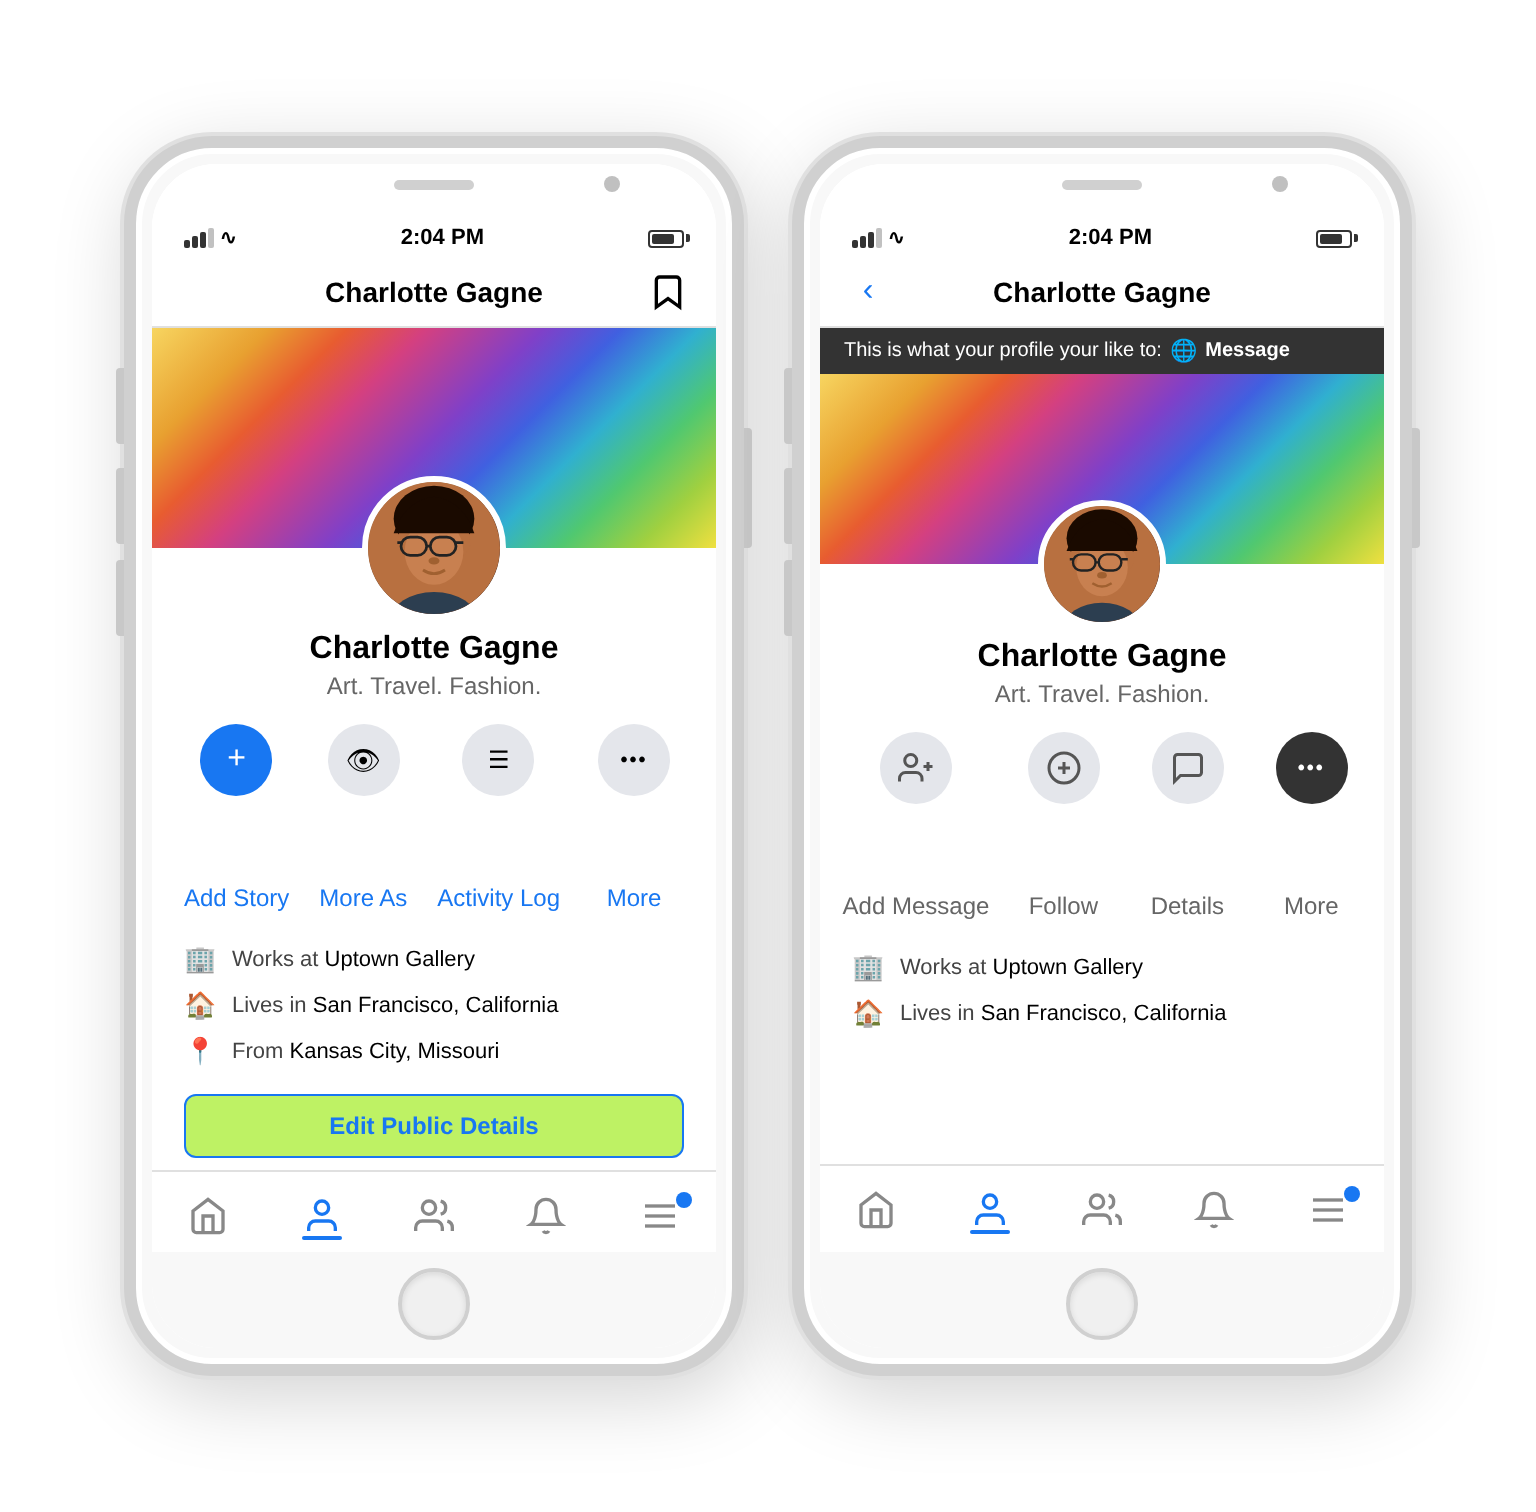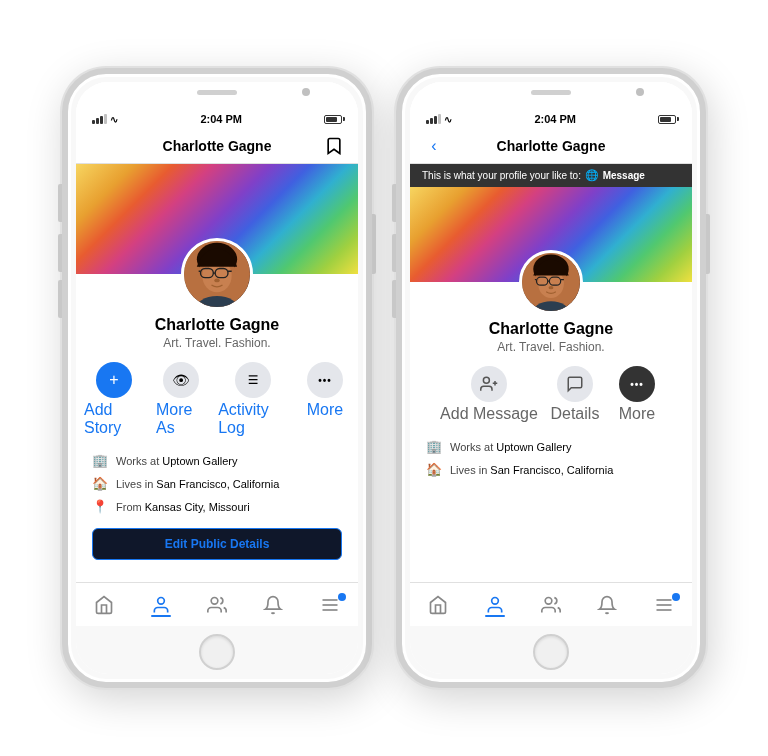--- a/index.html
+++ b/index.html
@@ -293,23 +293,24 @@
       background: #e4e6eb;
       color: #000;
     }
 
     .action-btn-circle.dark-bg {
       background: #333;
       color: #fff;
     }
 
     .action-btn-label {
-      font-size: 16px;
+      font-size: 12px;
       color: #1877f2;
       font-weight: 500;
+      margin-top: 41px;
     }
 
     .action-btn-label.gray-label {
       color: #666;
     }
 
     
     .info-section {
       padding: 4px 16px;
       flex-shrink: 0;
@@ -339,21 +340,21 @@
     
     .edit-btn {
       margin: 6px 16px;
       border: 1.5px solid #1877f2;
       border-radius: 6px;
       color: #1877f2;
       text-align: center;
       font-size: 12px;
       font-weight: 600;
       padding: 8px;
-      background: #0f172a;
+      background: #bef264;
       flex-shrink: 0;
     }
 
     
     .tab-bar {
       margin-top: auto;
       height: 44px;
       background: #fff;
       border-top: 1px solid #e0e0e0;
       display: flex;
@@ -666,20 +667,30 @@
             <svg width="18" height="18" viewBox="0 0 24 24" fill="none" stroke="#555" stroke-width="2">
                 <path d="M16 21v-2a4 4 0 0 0-4-4H5a4 4 0 0 0-4 4v2"></path>
                 <circle cx="8.5" cy="7" r="4"></circle>
                 <line x1="20" y1="8" x2="20" y2="14"></line>
                 <line x1="23" y1="11" x2="17" y2="11"></line>
               </svg>
           </div>
           <span class="action-btn-label gray-label">Add Message</span>
         </div>
         <div class="action-btn">
+          <div class="action-btn-circle gray-bg" style="font-size:14px;">
+            <svg width="18" height="18" viewBox="0 0 24 24" fill="none" stroke="#555" stroke-width="2">
+                <circle cx="12" cy="12" r="10"></circle>
+                <line x1="12" y1="8" x2="12" y2="16"></line>
+                <line x1="8" y1="12" x2="16" y2="12"></line>
+              </svg>
+          </div>
+          <span class="action-btn-label gray-label">Follow</span>
+        </div>
+        <div class="action-btn">
           <div class="action-btn-circle gray-bg">
             <svg width="18" height="18" viewBox="0 0 24 24" fill="none" stroke="#555" stroke-width="2">
                 <path d="M21 15a2 2 0 0 1-2 2H7l-4 4V5a2 2 0 0 1 2-2h14a2 2 0 0 1 2 2z"></path>
               </svg>
           </div>
           <span class="action-btn-label gray-label">Details</span>
         </div>
         <div class="action-btn">
           <div class="action-btn-circle dark-bg" style="font-size:10px; letter-spacing:1px; font-weight:700; color:#fff;">•••</div>
           <span class="action-btn-label gray-label">More</span>

